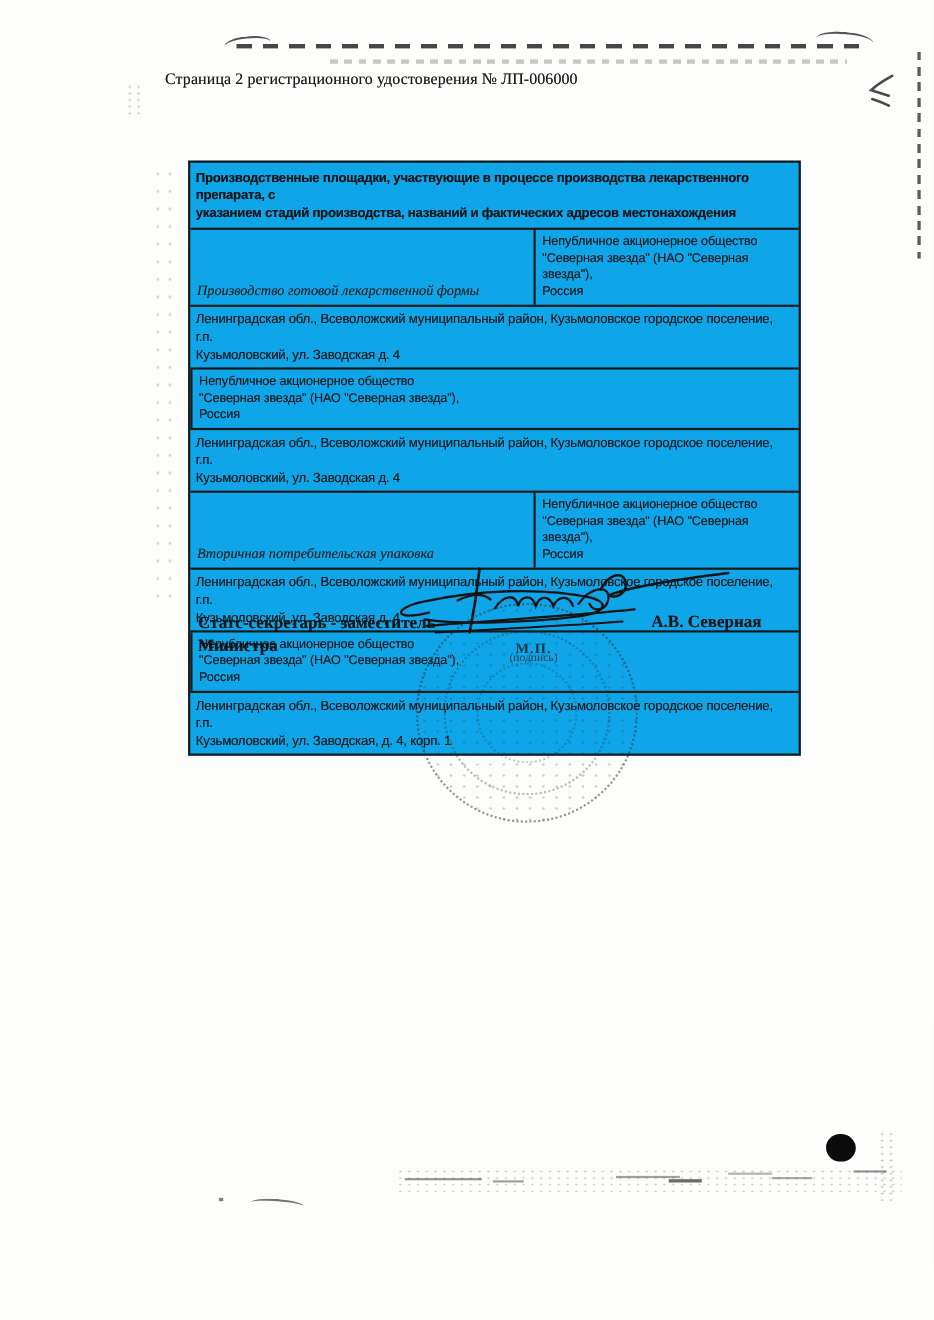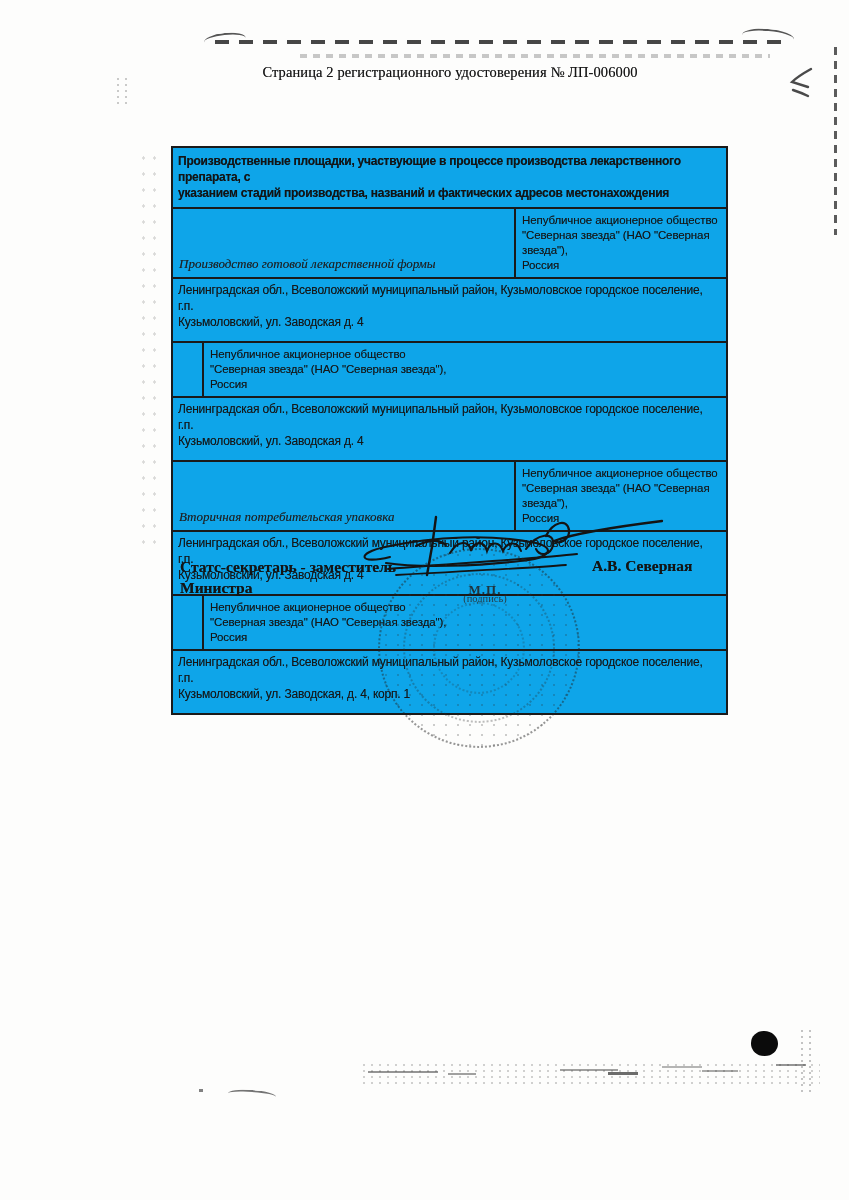--- a/index.html
+++ b/index.html
@@ -4,21 +4,21 @@
 <style>
   html,body{margin:0;padding:0;background:#e8e8e6;}
   .page{
     position:relative;width:849px;height:1200px;margin:0 auto;
     background:#fdfdfc;overflow:hidden;
     font-family:"Liberation Serif",serif;color:#1d1d1d;
   }
   .abs{position:absolute;}
   
   .page-header{
-    left:150px;top:64px;width:600px;text-align:center;
+    left:150px;top:64px;width:600px;
     font-size:14.5px;letter-spacing:.1px;color:#161616;
     text-shadow:0 0 .5px rgba(0,0,0,.55);
   }
   
   .reg-table{
     left:171px;top:146px;width:557px;
     border:2px solid #1a1a1a;box-sizing:border-box;
     background:#0ea5e9;
   }
   .t-head{
@@ -30,26 +30,26 @@
   .t-row{display:flex;border-top:2px solid #1a1a1a;align-items:flex-end;}
   .t-stage{
     width:312px;box-sizing:border-box;padding:5px 6px;
     font-style:italic;font-size:13px;line-height:16px;
     color:#222;text-shadow:0 0 .6px rgba(0,0,0,.4);
   }
   .t-company{
     flex:1;border-left:2px solid #1a1a1a;box-sizing:border-box;
     font-family:"Liberation Sans",sans-serif;font-size:11.5px;line-height:15px;
     padding:4px 4px 4px 6px;min-height:49px;white-space:pre-line;
-    letter-spacing:-.1px;color:#171717;text-shadow:0 0 .5px rgba(0,0,0,.45);margin-left:29px;
+    letter-spacing:-.1px;color:#171717;text-shadow:0 0 .5px rgba(0,0,0,.45);
   }
   .t-addr{
     border-top:2px solid #1a1a1a;
     font-family:"Liberation Sans",sans-serif;font-size:12px;line-height:16px;
-    padding:3px 6px 11px 5px;min-height:36px;box-sizing:border-box;
+    padding:3px 6px 4px 5px;min-height:36px;box-sizing:border-box;
     white-space:pre-line;letter-spacing:-.2px;color:#171717;
     text-shadow:0 0 .5px rgba(0,0,0,.45);
   }
   
   .sig-post{
     left:180px;top:556px;width:250px;white-space:pre-line;
     font-weight:bold;font-size:15.5px;line-height:21px;color:#141414;
     text-shadow:0 0 .6px rgba(0,0,0,.55);
   }
   .sig-name{

